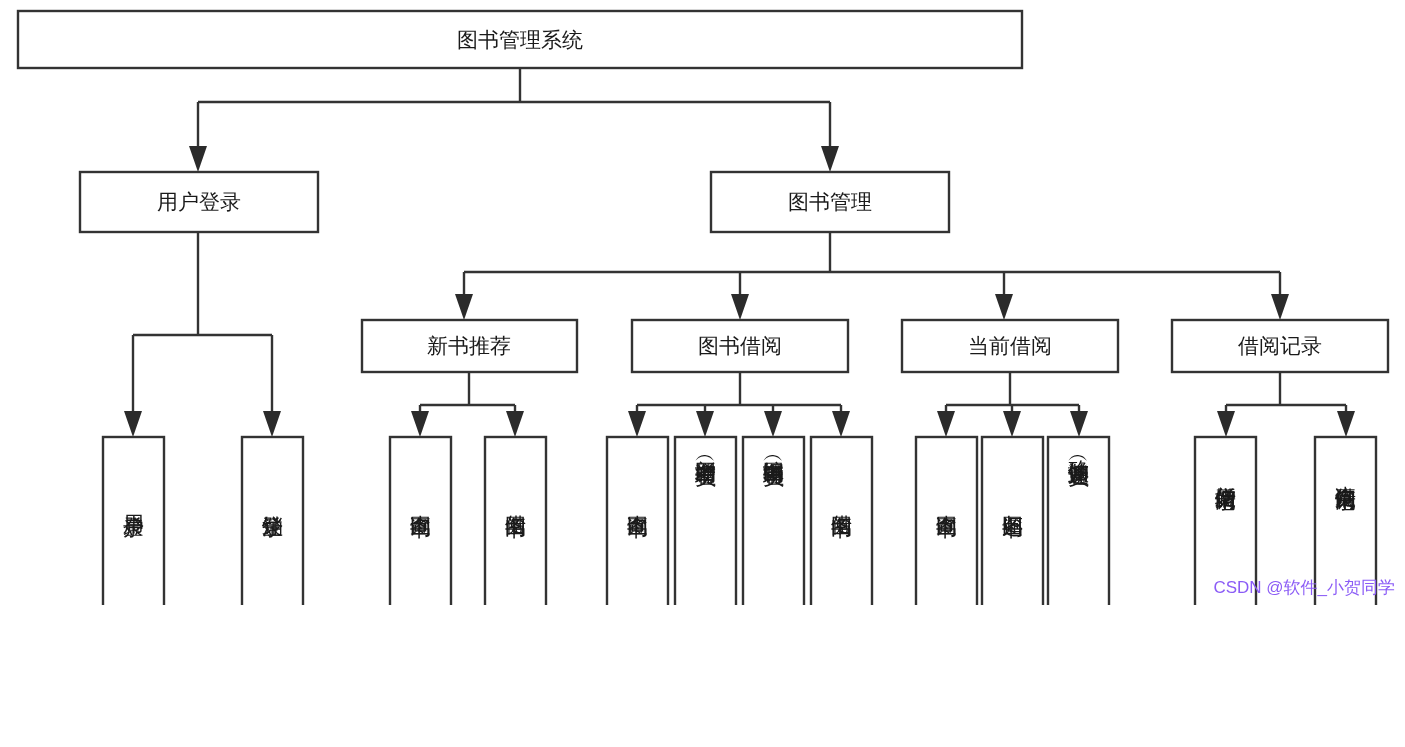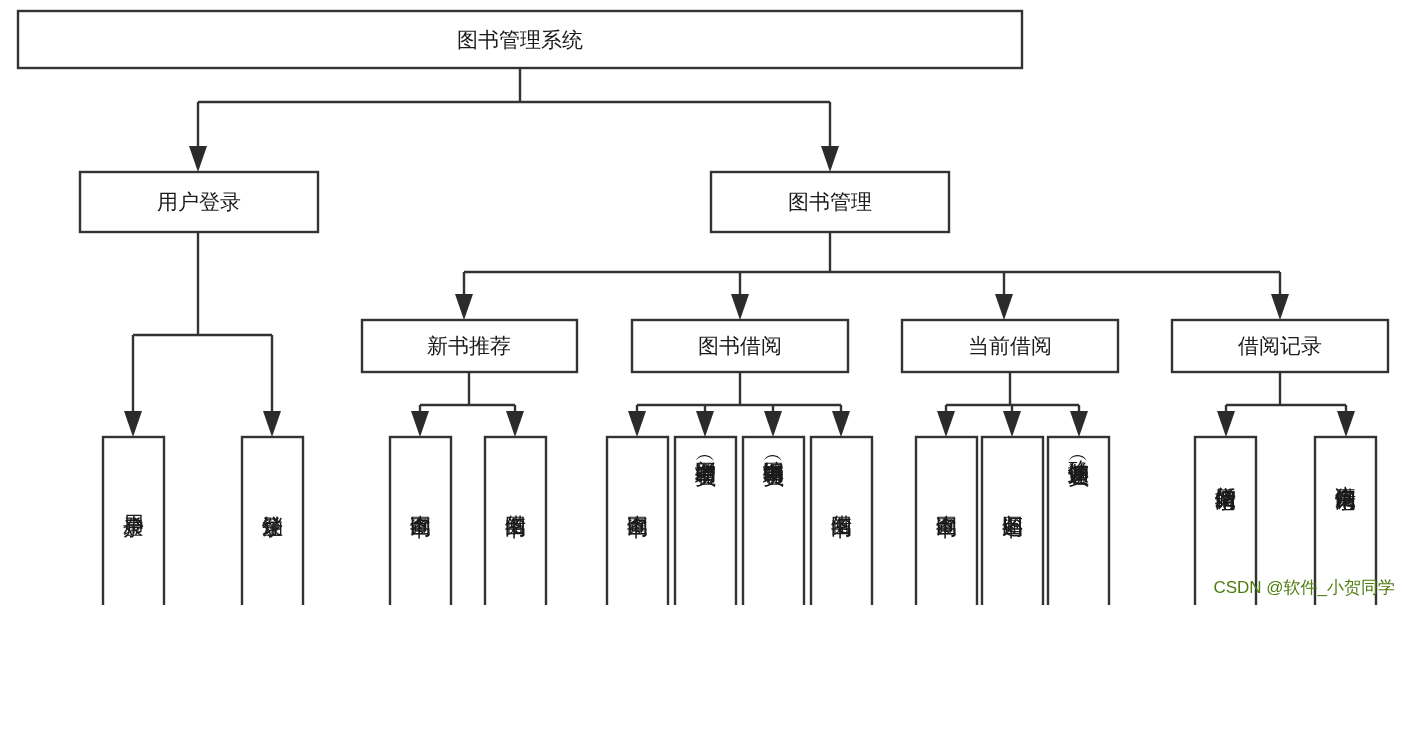--- a/index.html
+++ b/index.html
@@ -55,21 +55,21 @@
     writing-mode: vertical-rl;
     dominant-baseline: central;
     letter-spacing: 1px;
   }
   .watermark {
     position: absolute;
     right: 10px;
     bottom: 6px;
     font-family: "Liberation Sans", "DejaVu Sans", sans-serif;
     font-size: 17px;
-    color: #4d7c0f;
+    color: #8b5cf6;
     white-space: nowrap;
     user-select: none;
     margin-left: 22px;
   }
 </style>
 </head>
 <body>
 
 <div id="diagram-root">
 

